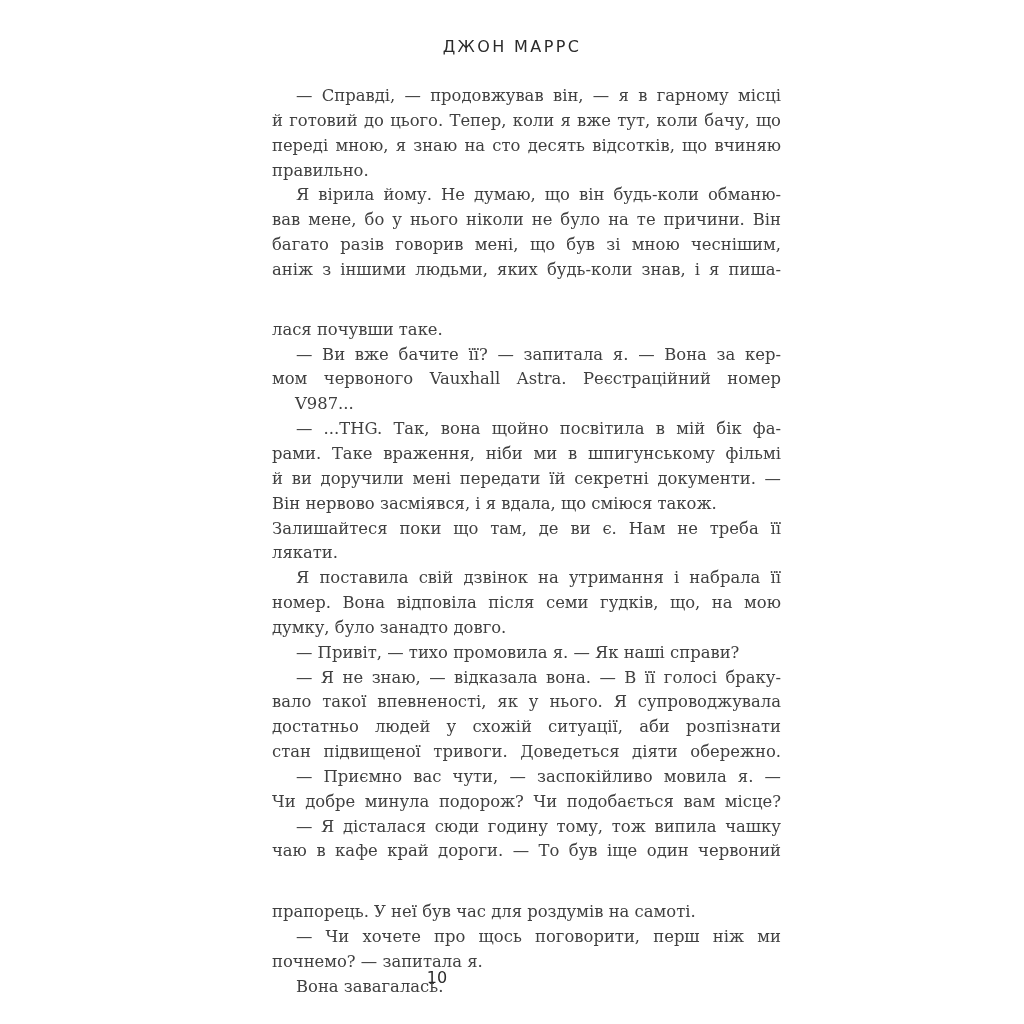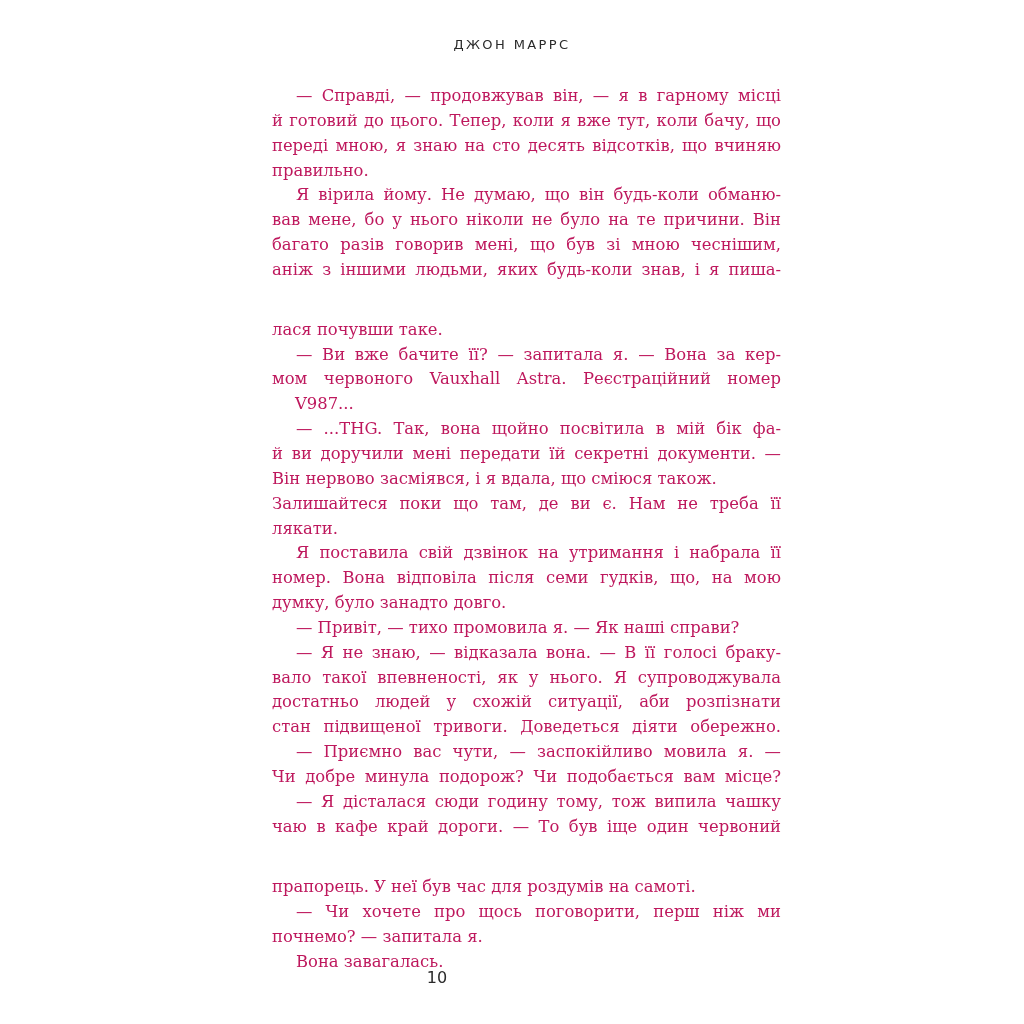--- a/index.html
+++ b/index.html
@@ -2,27 +2,27 @@
 <html><head>
   <meta charset="utf-8">
   <style>
     html, body { margin: 0; padding: 0; background: #ffffff; }
     body { width: 1024px; height: 1024px; position: relative; overflow: hidden; }
     .page {
       position: absolute; left: 0; top: 0; width: 1024px; height: 1024px; background: #ffffff;
     }
     .running-head {
       position: absolute; top: 37px; left: 0; width: 1024px; text-align: center;
-      font-family: "DejaVu Sans", sans-serif; font-size: 13px; letter-spacing: 2.4px;
+      font-family: "DejaVu Sans", sans-serif; font-size: 16px; letter-spacing: 2.4px;
       color: #2a2a2a;
     }
     .body-text {
       position: absolute; left: 272px; top: 84px; width: 509px;
       font-family: "DejaVu Serif", serif; font-size: 16.4px; line-height: 24.85px;
-      color: #be185d;
+      color: #404040;
     }
     .line {
       display: block; height: 24.85px; white-space: nowrap;
       text-align: justify; text-align-last: justify;
     }
     .line.indent { padding-left: 24px; }
     .line.last { text-align-last: left; }
     .folio {
       position: absolute; top: 968px; left: 0; width: 874px; text-align: center;
       font-family: "DejaVu Sans", sans-serif; font-size: 16px; color: #2a2a2a;
@@ -52,20 +52,21 @@
     </div>
 
     <div>
       <span class="line indent" style="white-space: nowrap;">— Ви вже бачите її? — запитала я. — Вона за кер-</span>
       <span class="line" style="white-space: nowrap;">мом червоного Vauxhall Astra. Реєстраційний номер</span>
       <span class="line last" style="white-space: nowrap; margin-left: 23px;">V987...</span>
     </div>
 
     <div>
       <span class="line indent" style="white-space: nowrap;">— ...THG. Так, вона щойно посвітила в мій бік фа-</span>
+      <span class="line" style="white-space: nowrap;">рами. Таке враження, ніби ми в шпигунському фільмі</span>
       <span class="line" style="white-space: nowrap;">й ви доручили мені передати їй секретні документи. —</span>
       <span class="line last" style="white-space: nowrap;">Він нервово засміявся, і я вдала, що сміюся також.</span>
     </div>
 
     <div>
       <span class="line" style="white-space: nowrap;">Залишайтеся поки що там, де ви є. Нам не треба її</span>
       <span class="line last" style="white-space: nowrap;">лякати.</span>
     </div>
 
     <div>

